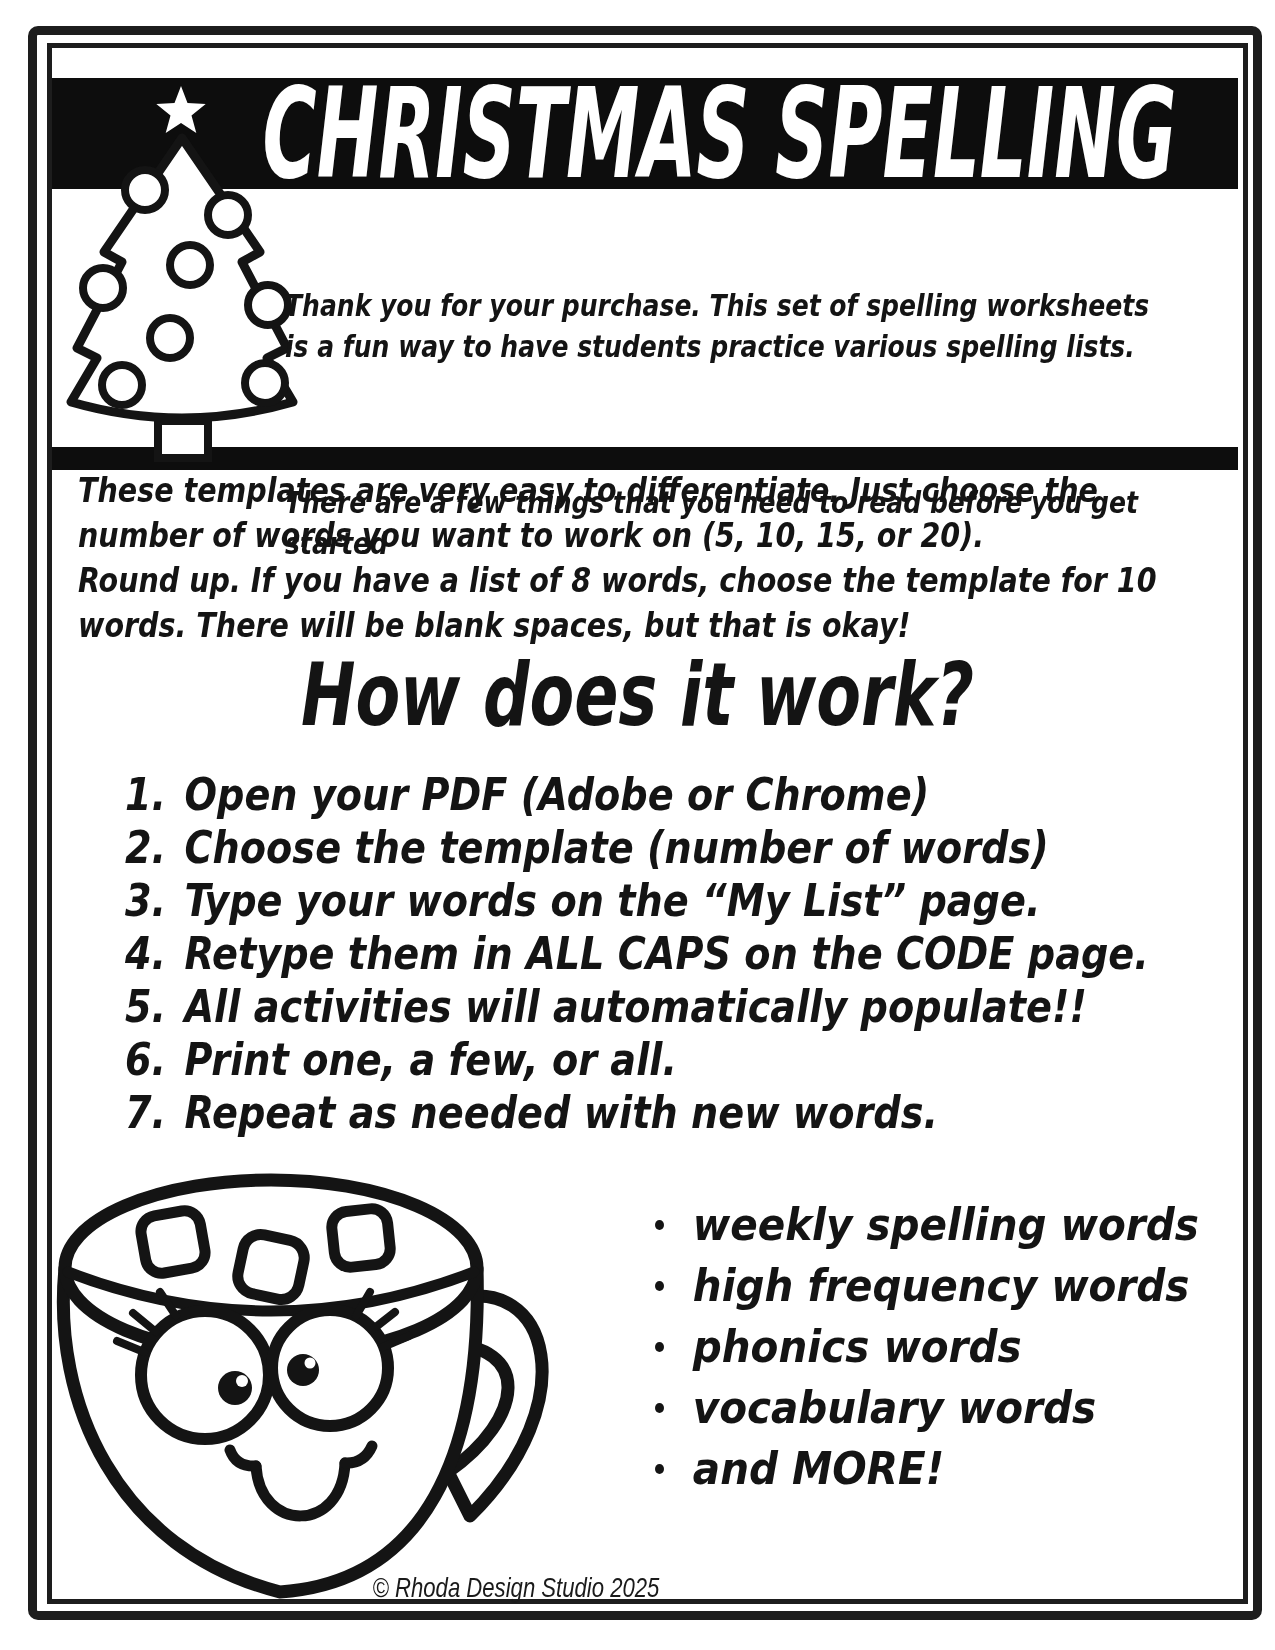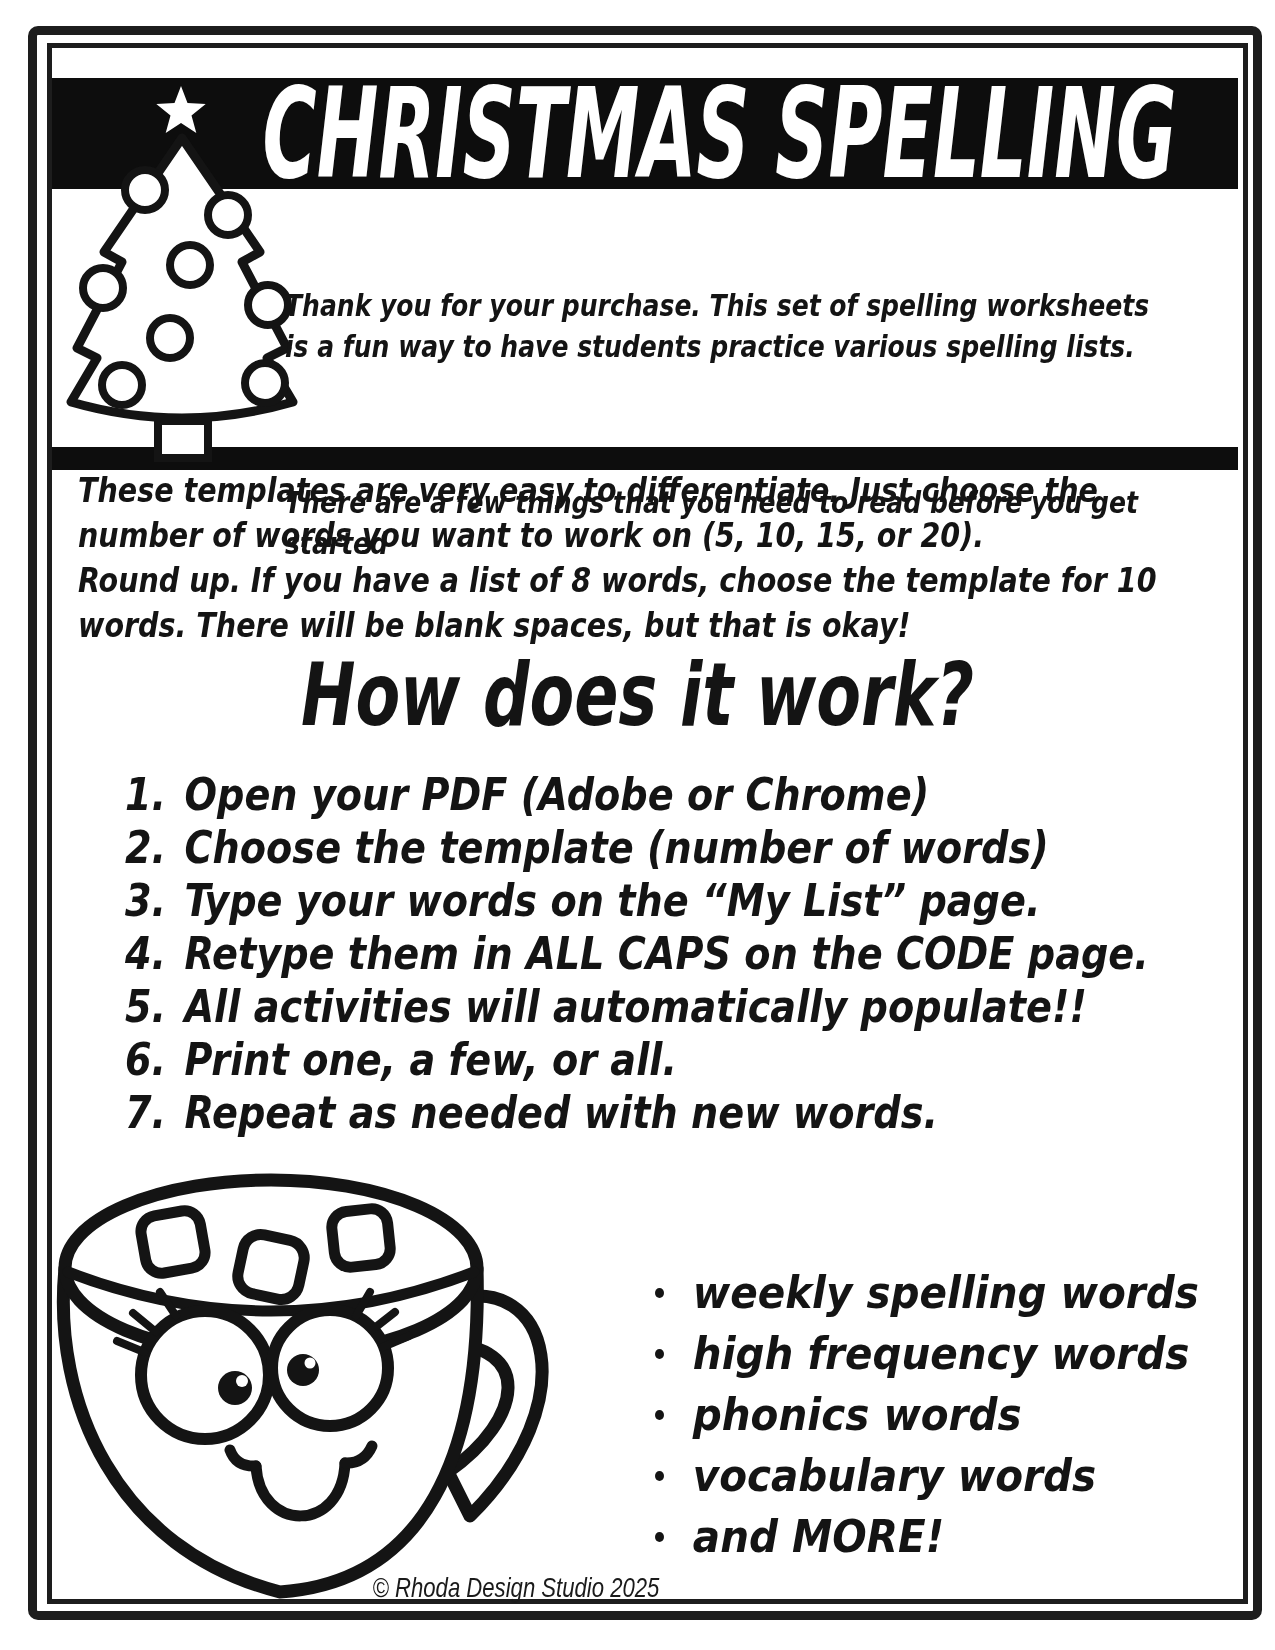--- a/index.html
+++ b/index.html
@@ -50,21 +50,21 @@
   }
 
   .steps { left:125px; top:768px; list-style:none; margin:0; padding:0; }
   .steps li {
     display:flex; align-items:flex-start; height:53px;
     font-size:45px; font-weight:bold; white-space:nowrap;
     transform:scaleX(0.85); transform-origin:left top;
   }
   .steps .num { width:70px; flex:0 0 70px; }
 
-  .features { left:655px; top:1262px; list-style:none; margin:0; padding:0; }
+  .features { left:655px; top:1194px; list-style:none; margin:0; padding:0; }
   .features li {
     display:flex; align-items:center; height:61px;
     font-size:45px; font-weight:bold; white-space:nowrap;
     transform:scaleX(0.9); transform-origin:left center;
   }
   .features .dot {
     width:10px; height:10px; border-radius:50%; background:#141414;
     margin-right:32px; flex:0 0 10px;
   }
 

